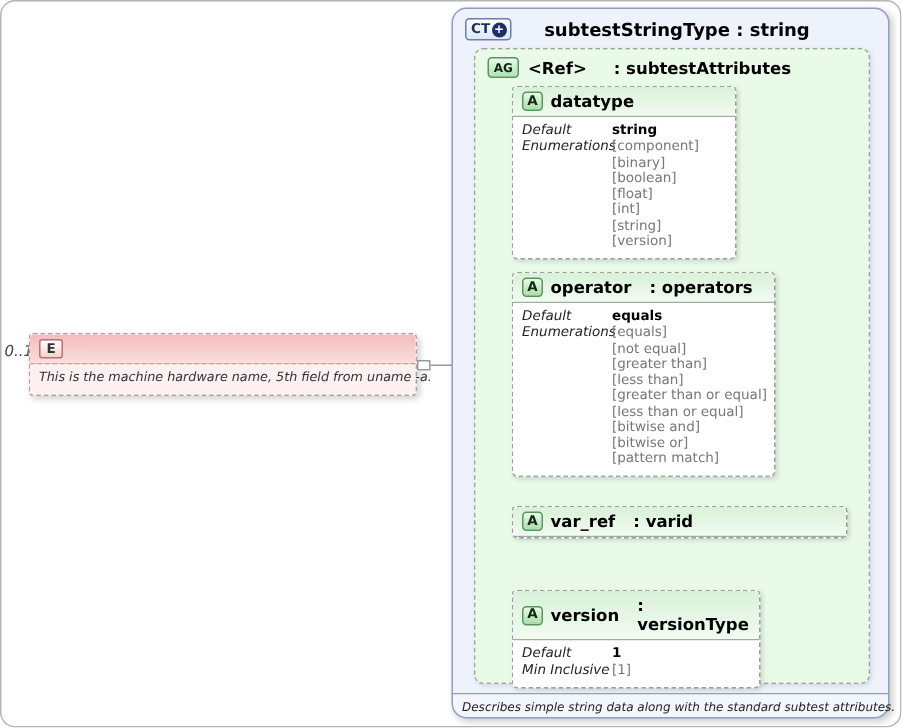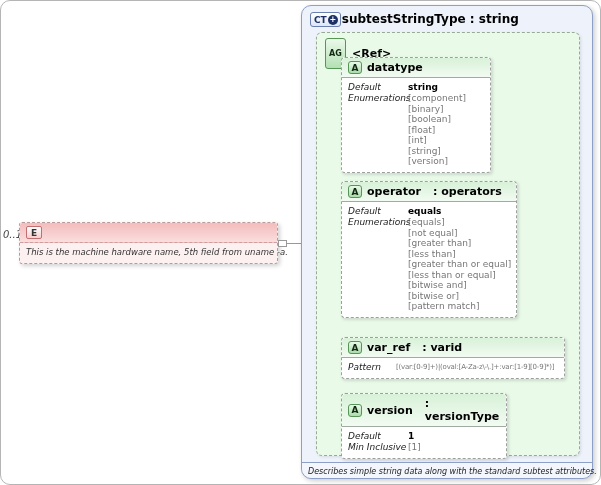--- a/index.html
+++ b/index.html
@@ -52,21 +52,21 @@
     position:absolute; left:277px; top:239px; width:9px; height:7px;
     background:#fff; border:1px solid #999;
   }
 
   
   .ct-box {
     position:absolute; left:300px; top:4px; width:292px; height:474px;
     background:#edf2fb; border:1px solid #8d9fc7; border-radius:10px;
     box-shadow:2px 2px 5px rgba(0,0,0,.2);
   }
-  .ct-header { display:flex; align-items:flex-start; gap:1px; padding:6px 8px 4px; }
+  .ct-header { display:flex; align-items:flex-end; gap:22px; padding:6px 8px 4px; }
   .icon-ct {
     display:flex; align-items:center; height:15px;
     border:1px solid #6b7fae; border-radius:3px;
     background:linear-gradient(#ffffff,#dde6f5);
     padding:0 2px 0 3px; font-size:9px; font-weight:bold; color:#1c2f66;
   }
   .plus-circle {
     width:10px; height:10px; border-radius:50%;
     background:#1c2f66; color:#fff; font-size:8px; line-height:10px;
     text-align:center; margin-left:1px; font-weight:bold;
@@ -74,21 +74,21 @@
   .ct-title { font-size:12px; font-weight:bold; color:#000; }
 
   
   .ag-box {
     position:absolute; left:14px; top:26px; width:264px; height:424px;
     background:#e9fae9; border:1px dashed #9aa89a; border-radius:6px;
     box-shadow:1px 1px 3px rgba(0,0,0,.1);
   }
   .ag-header { display:flex; align-items:center; gap:6px; padding:5px 8px 3px; }
   .icon-ag {
-    min-width:21px; height:31px;
+    min-width:21px; height:14px;
     border:1px solid #579457; border-radius:3px;
     background:linear-gradient(#eafaea,#b3e0b3);
     font-size:8px; font-weight:bold; color:#102810;
     display:flex; align-items:center; justify-content:center; padding:0 2px;
   }
   .ag-name { font-size:11px; font-weight:bold; color:#000; }
   .ag-type { font-size:11px; font-weight:bold; color:#000; margin-left:12px; }
 
   
   .attr-box {
@@ -162,20 +162,21 @@
         <span>CT</span>
         <span class="plus-circle">+</span>
       </span>
       <span class="ct-title">subtestStringType : string</span>
     </div>
 
     <div class="ag-box">
       <div class="ag-header">
         <span class="icon-ag">AG</span>
         <span class="ag-name">&lt;Ref&gt;</span>
+        <span class="ag-type">: subtestAttributes</span>
       </div>
 
       <div class="attr-box attr-datatype">
         <div class="attr-header">
           <span class="icon-a">A</span>
           <span class="attr-name">datatype</span>
         </div>
         <div class="attr-facets">
           <div class="facet-row">
             <span class="facet-label">Default</span>
@@ -223,26 +224,20 @@
           </div>
         </div>
       </div>
 
       <div class="attr-box attr-varref">
         <div class="attr-header">
           <span class="icon-a">A</span>
           <span class="attr-name">var_ref</span>
           <span class="attr-type">: varid</span>
         </div>
-        <div class="attr-facets">
-          <div class="facet-row">
-            <span class="facet-label">Pattern</span>
-            <span class="facet-value pattern-value">[(var:[0-9]+)|(oval:[A-Za-z\-\.]+:var:[1-9][0-9]*)]</span>
-          </div>
-        </div>
       </div>
 
       <div class="attr-box attr-version">
         <div class="attr-header">
           <span class="icon-a">A</span>
           <span class="attr-name">version</span>
           <span class="attr-type">: versionType</span>
         </div>
         <div class="attr-facets">
           <div class="facet-row">

